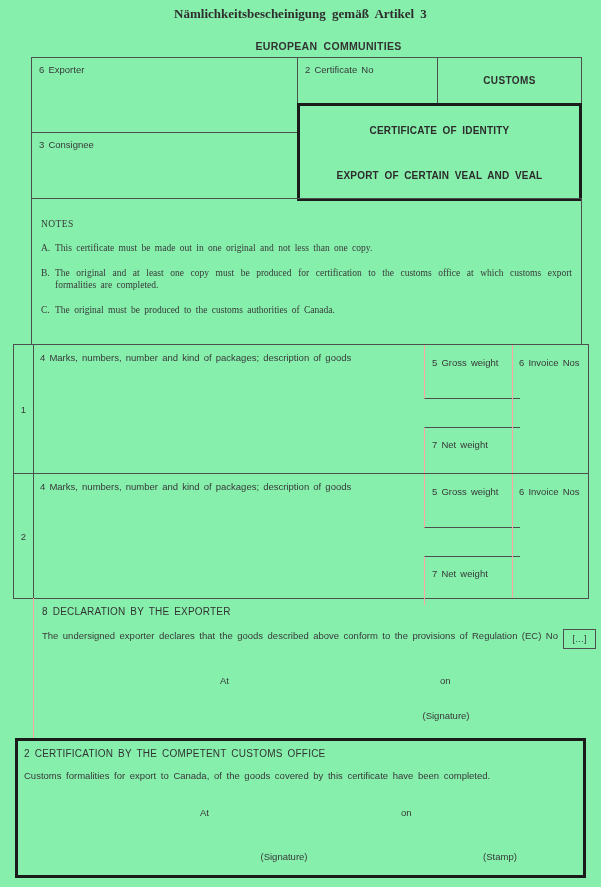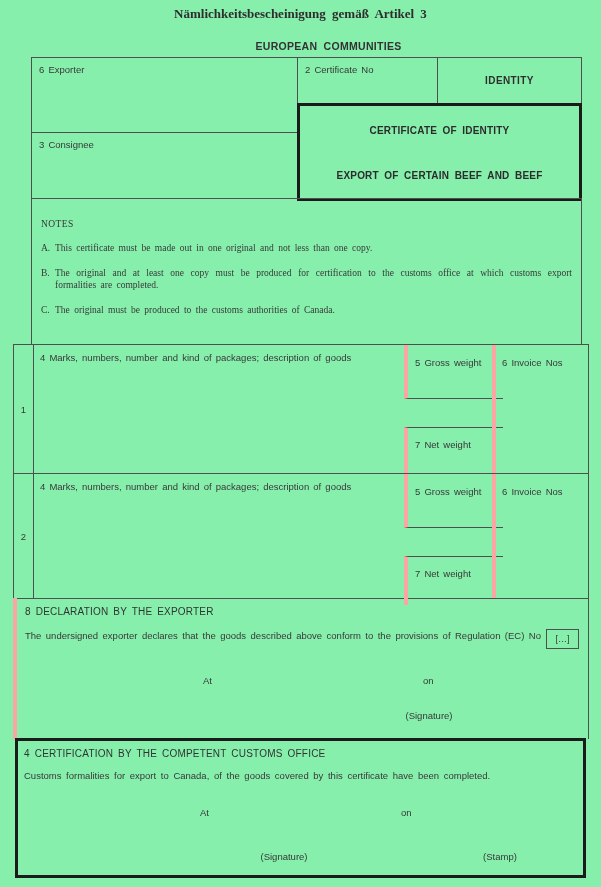--- a/index.html
+++ b/index.html
@@ -3,21 +3,21 @@
 <meta charset="utf-8">
 <style>
   html,body { margin:0; padding:0; background:#fff; }
   .page {
     position:relative; width:601px; height:887px; background:#86efac;
     font-family:"Liberation Sans","DejaVu Sans",sans-serif; color:#383838;
     overflow:hidden;
   }
   .abs { position:absolute; box-sizing:border-box; }
   .b1 { border:1px solid #4f4f4f; }
-  .bl { border-left:4px solid #fca5a5; }
+  .bl { border-left:1px solid #fca5a5;margin-left:20px; }
   .br { border-right:1px solid #4f4f4f; }
   .bb { border-bottom:1px solid #4f4f4f; }
   .bt { border-top:1px solid #4f4f4f; }
   .thick { border:3px solid #1b1b1b;gap:20px; }
   .doc-title {
     position:absolute; left:0; top:6px; width:100%; text-align:center;
     font-family:"Liberation Serif","DejaVu Serif",serif;
     font-weight:bold; font-size:13px; color:#2e2e2e; word-spacing:3px;
   }
   .communities {
@@ -61,30 +61,30 @@
 
   <div class="abs b1" style="left:31px; top:57px; width:267px; height:76px;">
     <div class="lbl cell-pad">6 Exporter</div>
   </div>
 
   <div class="abs b1" style="left:297px; top:57px; width:141px; height:47px;">
     <div class="lbl cell-pad">2 Certificate No</div>
   </div>
 
   <div class="abs b1 original-box" style="left:437px; top:57px; width:145px; height:47px;">
-    <span>IDENTITY</span>
+    <span>CUSTOMS</span>
   </div>
 
   <div class="abs b1" style="left:31px; top:132px; width:267px; height:67px;">
     <div class="lbl cell-pad">3 Consignee</div>
   </div>
 
   <div class="abs thick cert-title-box" style="left:297px; top:103px; width:285px; height:98px;">
     <div>CERTIFICATE OF IDENTITY</div>
-    <div>EXPORT OF CERTAIN BEEF AND BEEF</div>
+    <div>EXPORT OF CERTAIN VEAL AND VEAL</div>
   </div>
 
   <div class="abs b1 notes-box" style="left:31px; top:198px; width:551px; height:147px;">
     <div class="notes-heading">NOTES</div>
     <div class="note-item">
       <span class="note-prefix">A.</span>
       <span class="note-text">This certificate must be made out in one original and not less than one copy.</span>
     </div>
     <div class="note-item">
       <span class="note-prefix">B.</span>
@@ -133,21 +133,21 @@
     <div class="abs decl-text" style="left:8px; top:32px; width:516px;">The undersigned exporter declares that the goods described above conform to the provisions of Regulation (EC) No</div>
     <div class="abs b1 reg-box" style="left:529px; top:31px; width:33px; height:20px;">
       <span>[…]</span>
     </div>
     <div class="abs small-lbl" style="left:186px; top:77px;">At</div>
     <div class="abs small-lbl" style="left:406px; top:77px;">on</div>
     <div class="abs small-lbl center-lbl" style="left:360px; top:112px; width:104px;">(Signature)</div>
   </div>
 
   <div class="abs thick" style="left:15px; top:738px; width:571px; height:140px;">
-    <div class="abs sec-heading" style="left:6px; top:7px;">4 CERTIFICATION BY THE COMPETENT CUSTOMS OFFICE</div>
+    <div class="abs sec-heading" style="left:6px; top:7px;">2 CERTIFICATION BY THE COMPETENT CUSTOMS OFFICE</div>
     <div class="abs small-lbl" style="left:6px; top:29px; width:550px; word-spacing:2px;">Customs formalities for export to Canada, of the goods covered by this certificate have been completed.</div>
     <div class="abs small-lbl" style="left:182px; top:66px;">At</div>
     <div class="abs small-lbl" style="left:383px; top:66px;">on</div>
     <div class="abs small-lbl center-lbl" style="left:216px; top:110px; width:100px;">(Signature)</div>
     <div class="abs small-lbl center-lbl" style="left:432px; top:110px; width:100px;">(Stamp)</div>
   </div>
 
 </div>
 
 </body></html>

